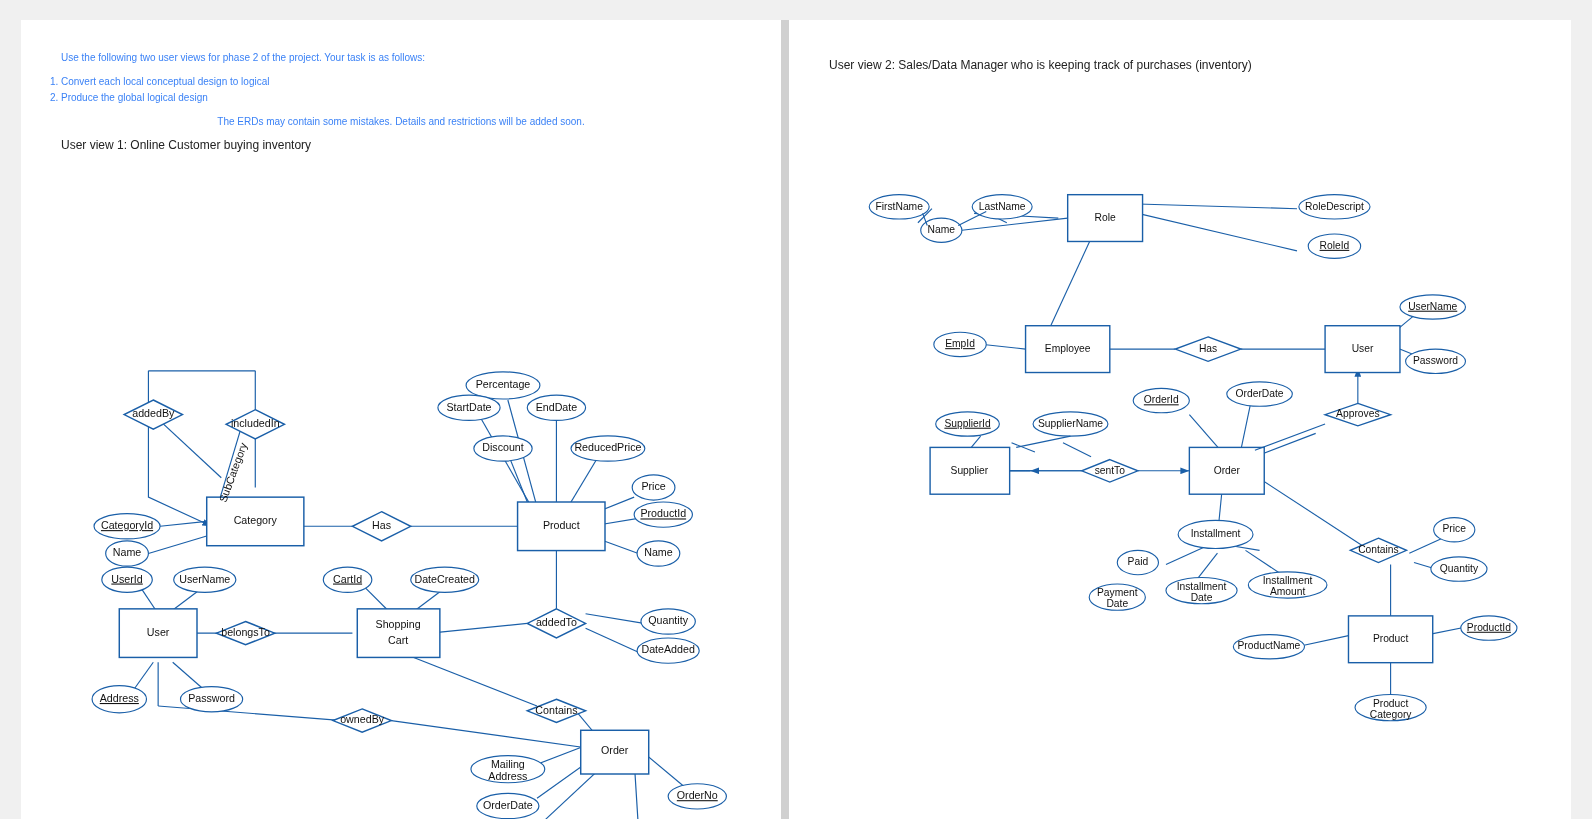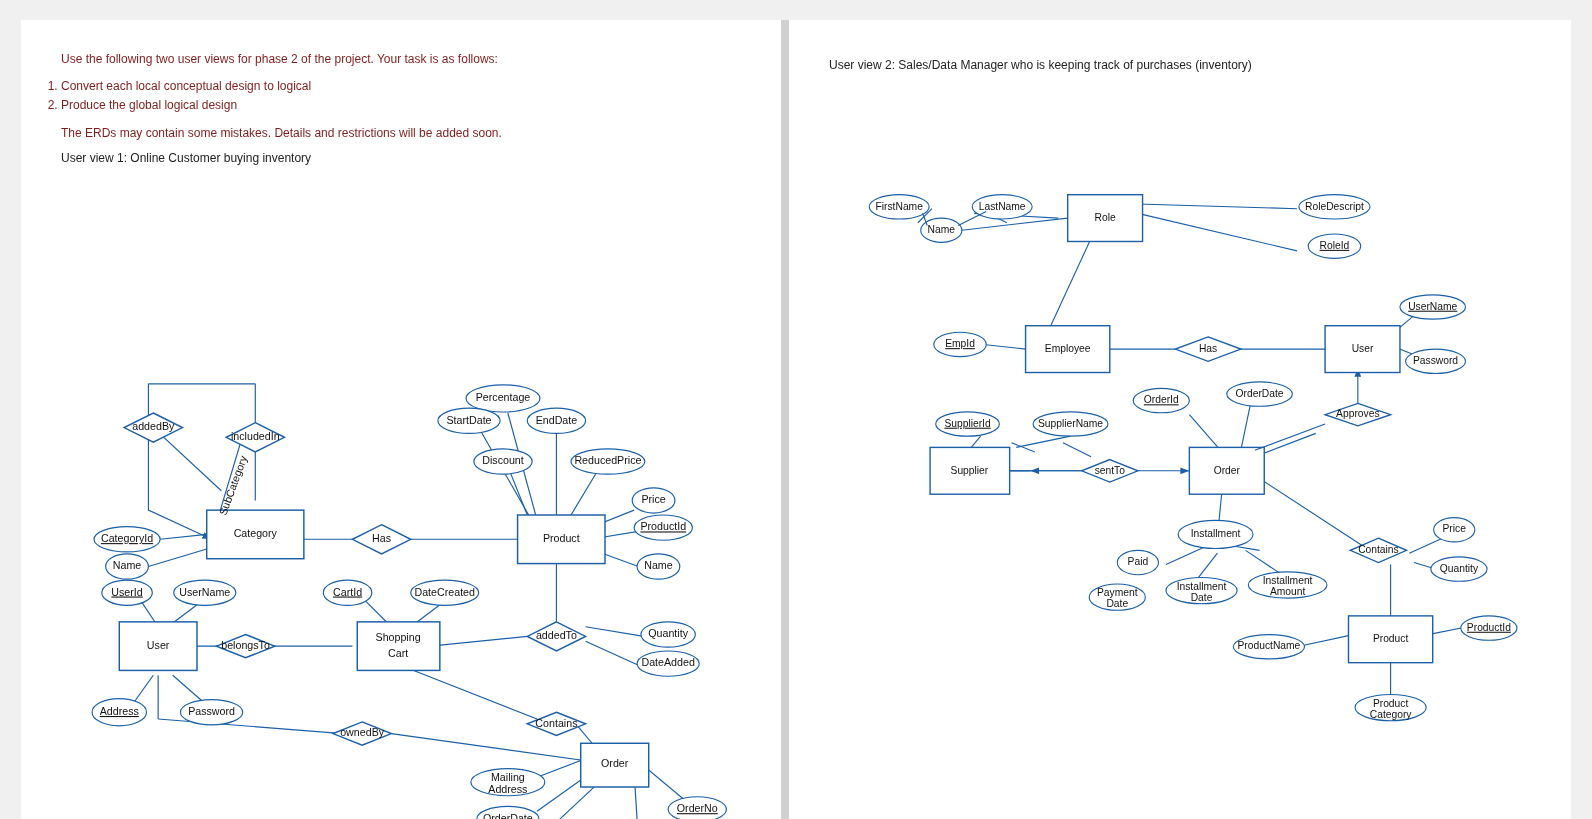--- a/index.html
+++ b/index.html
@@ -28,23 +28,23 @@
       width: 8px;
       background: #d0d0d0;
     }
     .right-page {
       flex: 1;
       background: white;
       padding: 30px 40px;
       position: relative;
     }
     .instructions {
-      font-size: 12px;
+      font-size: 10px;
       line-height: 1.6;
-      color: #7f1d1d;
+      color: #3b82f6;
       margin-bottom: 8px;
     }
     .view-title {
       font-size: 12px;
       color: #222;
       margin-top: 8px;
       margin-bottom: 6px;
     }
     .diagram-area {
       position: relative;
@@ -93,21 +93,21 @@
 </head>
 <body>
 
 <div class="page-container">
   <div class="left-page">
     <p class="instructions">Use the following two user views for phase 2 of the project. Your task is as follows:</p>
     <ol class="instructions">
       <li>Convert each local conceptual design to logical</li>
       <li>Produce the global logical design</li>
     </ol>
-    <p class="instructions" style="margin-top:0;">The ERDs may contain some mistakes. Details and restrictions will be added soon.</p>
+    <p class="instructions" style="margin-top:0;text-align:center;">The ERDs may contain some mistakes. Details and restrictions will be added soon.</p>
     <p class="view-title">User view 1: Online Customer buying inventory</p>
 
     <div class="diagram-area">
       <svg viewBox="0 0 700 620" height="620">
 
         <line x1="200" y1="370" x2="300" y2="370" class="connector"></line>
 
         <line x1="360" y1="370" x2="490" y2="370" class="connector"></line>
 
         <line x1="200" y1="330" x2="200" y2="270" class="connector"></line>

